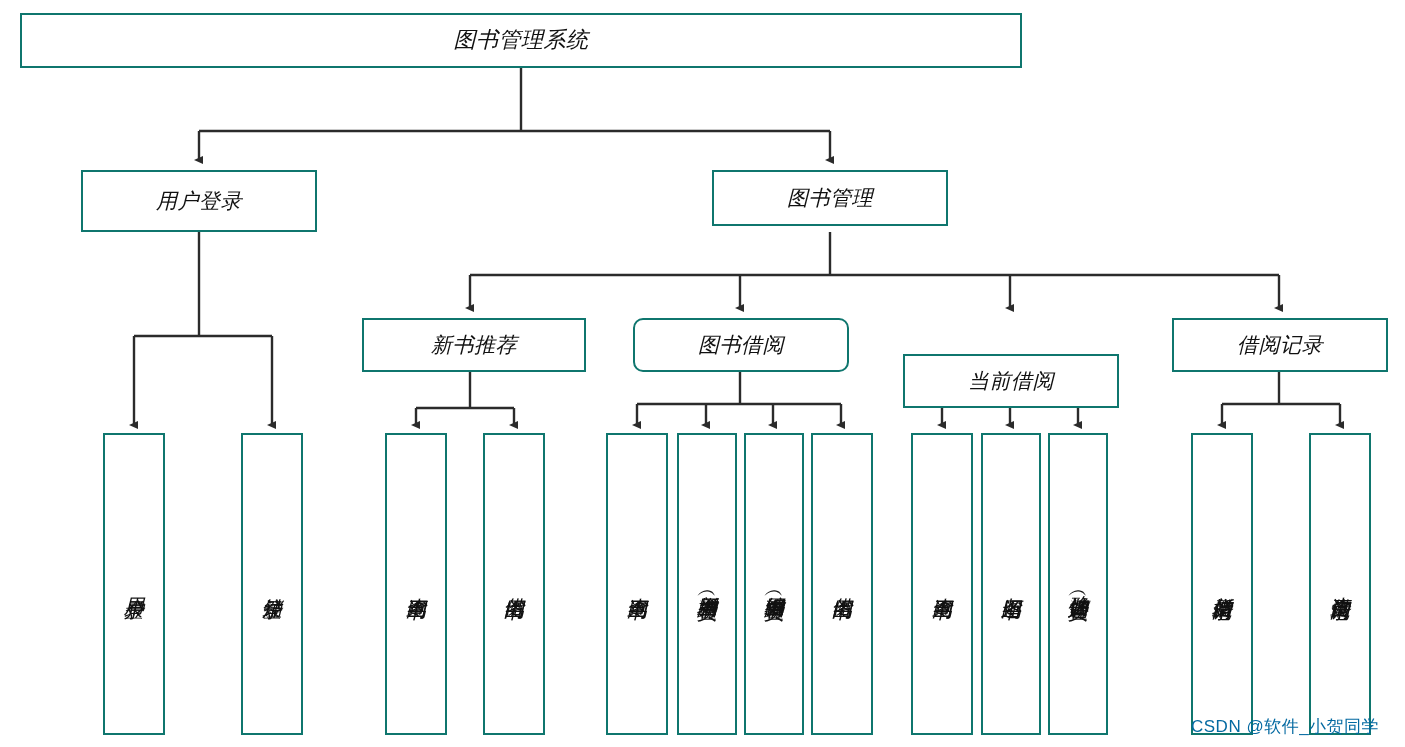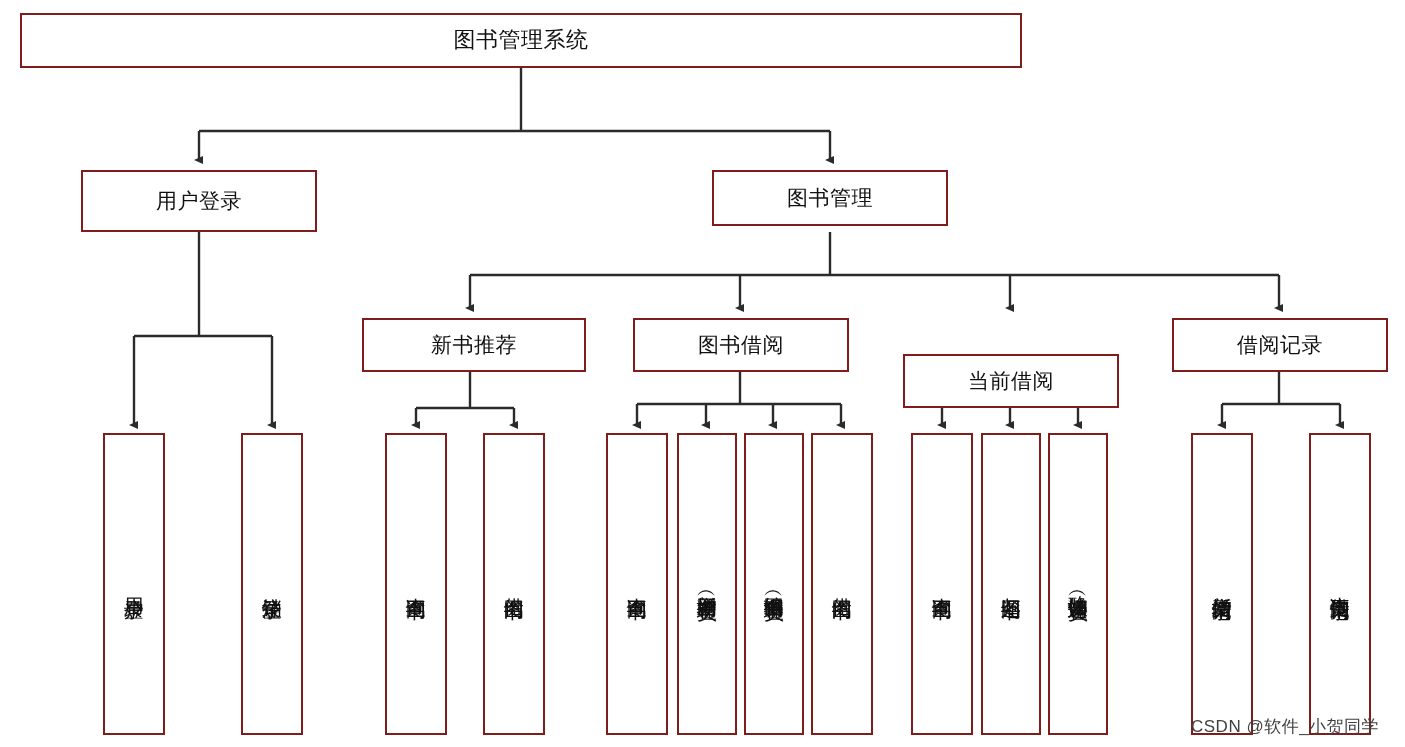--- a/index.html
+++ b/index.html
@@ -23,27 +23,28 @@
     position: absolute;
     left: 0;
     top: 0;
     width: 1405px;
     height: 747px;
     pointer-events: none;
   }
   .node {
     position: absolute;
     box-sizing: border-box;
-    border: 2px solid #7f1d1d;
+    border: 2px solid #0f766e;
     background: #ffffff;
     display: flex;
     align-items: center;
     justify-content: center;
     text-align: center;
     line-height: 1.12;
+    font-style: italic;
   }
   .node.horiz {
     font-size: 21px;
     letter-spacing: 0.5px;
   }
   .node.vert {
     writing-mode: vertical-rl;
     text-orientation: upright;
     font-size: 20px;
     letter-spacing: 1px;
@@ -57,21 +58,21 @@
   }
   .node.root {
     font-size: 22px;
   }
   .label {
     display: block;
   }
   .watermark {
     position: absolute;
     font-size: 17px;
-    color: #404040;
+    color: #0369a1;
     white-space: nowrap;
     letter-spacing: 0.5px;
     user-select: none;
   }
 </style>
 </head>
 <body>
 
 <div id="canvas">
 
@@ -135,21 +136,21 @@
   </div>
 
   <div class="node horiz" style="left:712px; top:170px; width:236px; height:56px;">
     <span class="label">图书管理</span>
   </div>
 
   <div class="node horiz" style="left:362px; top:318px; width:224px; height:54px;">
     <span class="label">新书推荐</span>
   </div>
 
-  <div class="node horiz" style="left:633px; top:318px; width:216px; height:54px;">
+  <div class="node horiz" style="left:633px; top:318px; width:216px; height:54px;border-radius:10px;">
     <span class="label">图书借阅</span>
   </div>
 
   <div class="node horiz" style="left:903px; top:318px; width:216px; height:54px;margin-top:36px;">
     <span class="label">当前借阅</span>
   </div>
 
   <div class="node horiz" style="left:1172px; top:318px; width:216px; height:54px;">
     <span class="label">借阅记录</span>
   </div>

